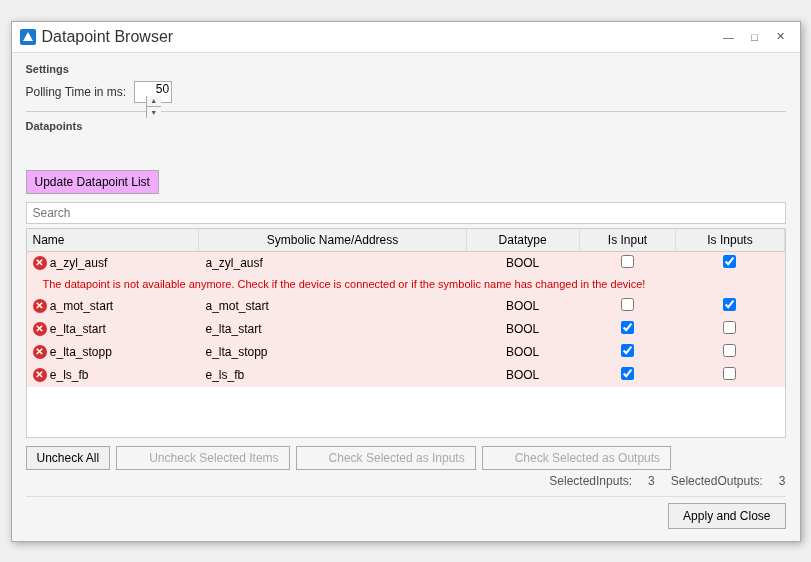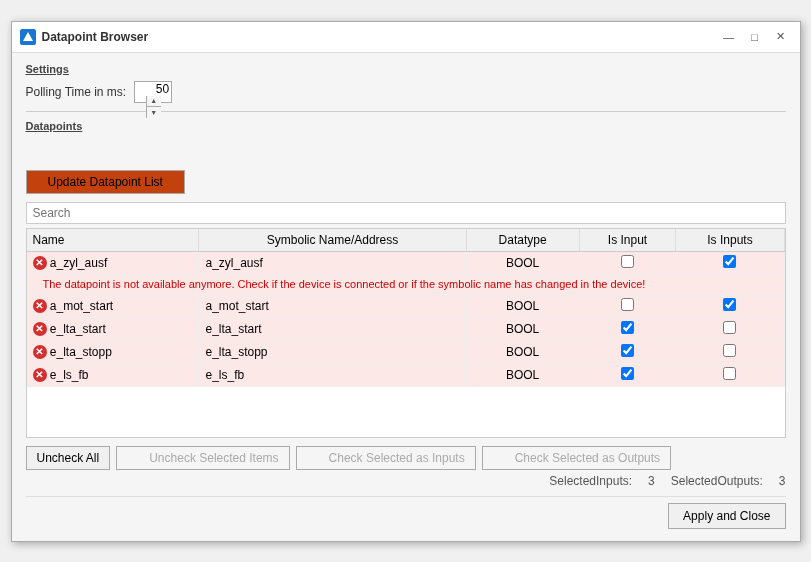--- a/index.html
+++ b/index.html
@@ -33,22 +33,22 @@
       margin-right: 6px;
       background: #1976d2;
       border-radius: 2px;
       display: flex;
       align-items: center;
       justify-content: center;
     }
     .title-bar-icon svg { width: 12px; height: 12px; }
     .title-bar-title {
       flex: 1;
-      font-size: 12px;
-      font-weight: 700;
+      font-size: 16px;
+      font-weight: 400;
       color: #333;
     }
     .title-bar-controls {
       display: flex;
       gap: 4px;
     }
     .title-btn {
       width: 22px;
       height: 18px;
       border: none;
@@ -63,21 +63,20 @@
 
     .window-body {
       padding: 10px 14px;
     }
 
     .section-label {
       font-size: 11px;
       font-weight: 600;
       color: #444;
       margin-bottom: 6px;
-      text-decoration: underline;
     }
     .section-divider {
       border: none;
       border-top: 1px solid #ccc;
       margin: 8px 0;
     }
 
     .settings-row {
       display: flex;
       align-items: center;
@@ -120,23 +119,23 @@
       justify-content: center;
       cursor: pointer;
       font-size: 7px;
       color: #555;
       background: #f5f5f5;
     }
     .spinner-arrow:first-child { border-bottom: 1px solid #aaa; }
 
     .datapoints-section { margin-top: 6px; }
     .update-btn {
-      padding: 4px 21px;
-      border: 1px solid #aaa;
-      background: #c2410c;
+      padding: 4px 8px;
+      border: 1px solid #aaa;
+      background: #f0abfc;
       cursor: pointer;
       font-size: 12px;
       margin-bottom: 8px;
       margin-top: 32px;
     }
 
     .search-box {
       width: 100%;
       padding: 3px 6px;
       border: 1px solid #ccc;

